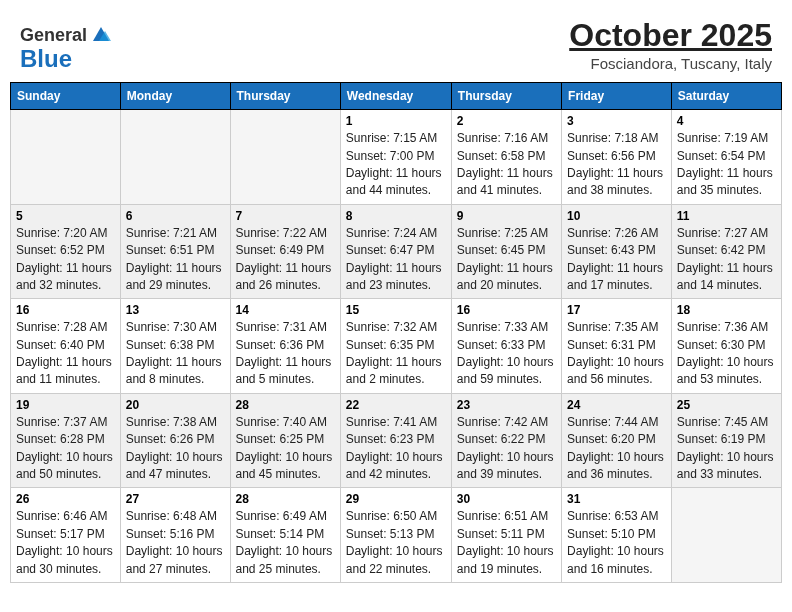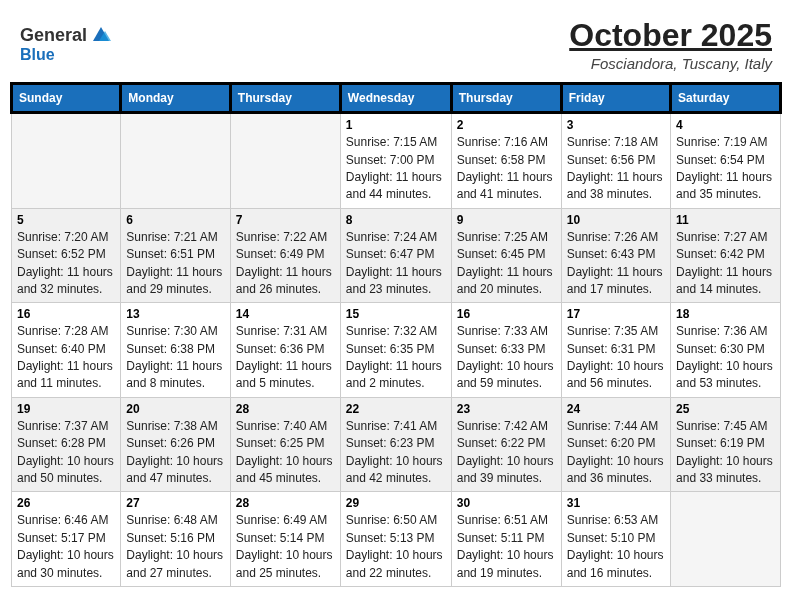--- a/index.html
+++ b/index.html
@@ -6,36 +6,36 @@
     body {
       font-family: Arial, sans-serif;
       background: #fff;
       width: 792px;
       min-height: 612px;
       padding: 10px;
     }
     .header {
       display: flex;
       justify-content: space-between;
-      align-items: center;
+      align-items: flex-end;
       padding: 8px 10px 4px 10px;
       gap: 15px;
     }
     .logo {
       display: flex;
       align-items: center;
     }
     .logo-text-general {
       font-size: 18px;
       font-weight: bold;
       color: #333;
       line-height: 1.1;
     }
     .logo-text-blue {
-      font-size: 16px;
+      font-size: 24px;
       font-weight: bold;
       color: #1a6fbb;
       line-height: 1.1;
     }
     .logo-icon {
       width: 22px;
       height: 22px;
       margin-left: 2px;
       margin-top: -4px;
     }
@@ -46,36 +46,35 @@
       font-size: 32px;
       font-weight: bold;
       color: #222;
       line-height: 1.1;
       text-decoration: underline;
     }
     .location {
       font-size: 15px;
       color: #444;
       margin-top: 2px;
-      font-style: italic;
     }
     .calendar {
       width: 100%;
       border-collapse: collapse;
       margin-top: 6px;
       font-size: 10.5px;
     }
     .calendar th {
       background: #1a6fbb;
       color: #fff;
       text-align: left;
       padding: 6px 6px;
       font-size: 12px;
       font-weight: bold;
-      border: 3px solid #000000;
+      border: 1px solid #000000;
     }
     .calendar td {
       vertical-align: top;
       border: 1px solid #ccc;
       padding: 4px 5px;
       width: 113px;
       min-height: 80px;
       height: 80px;
       background: #fff;
     }

